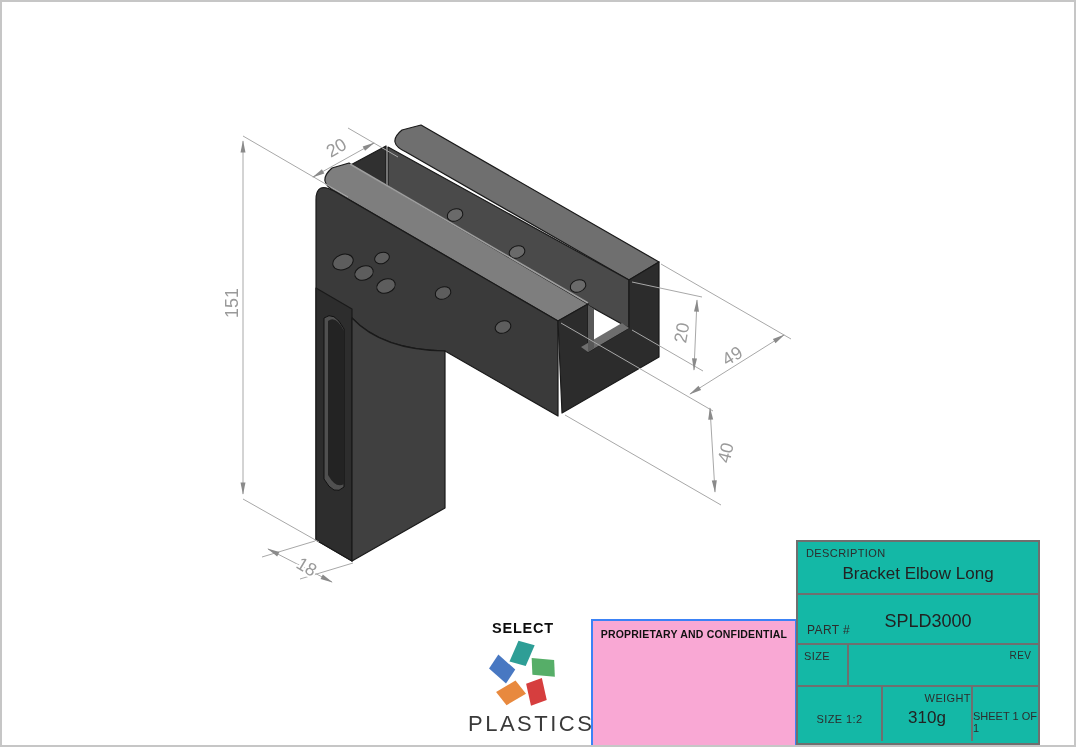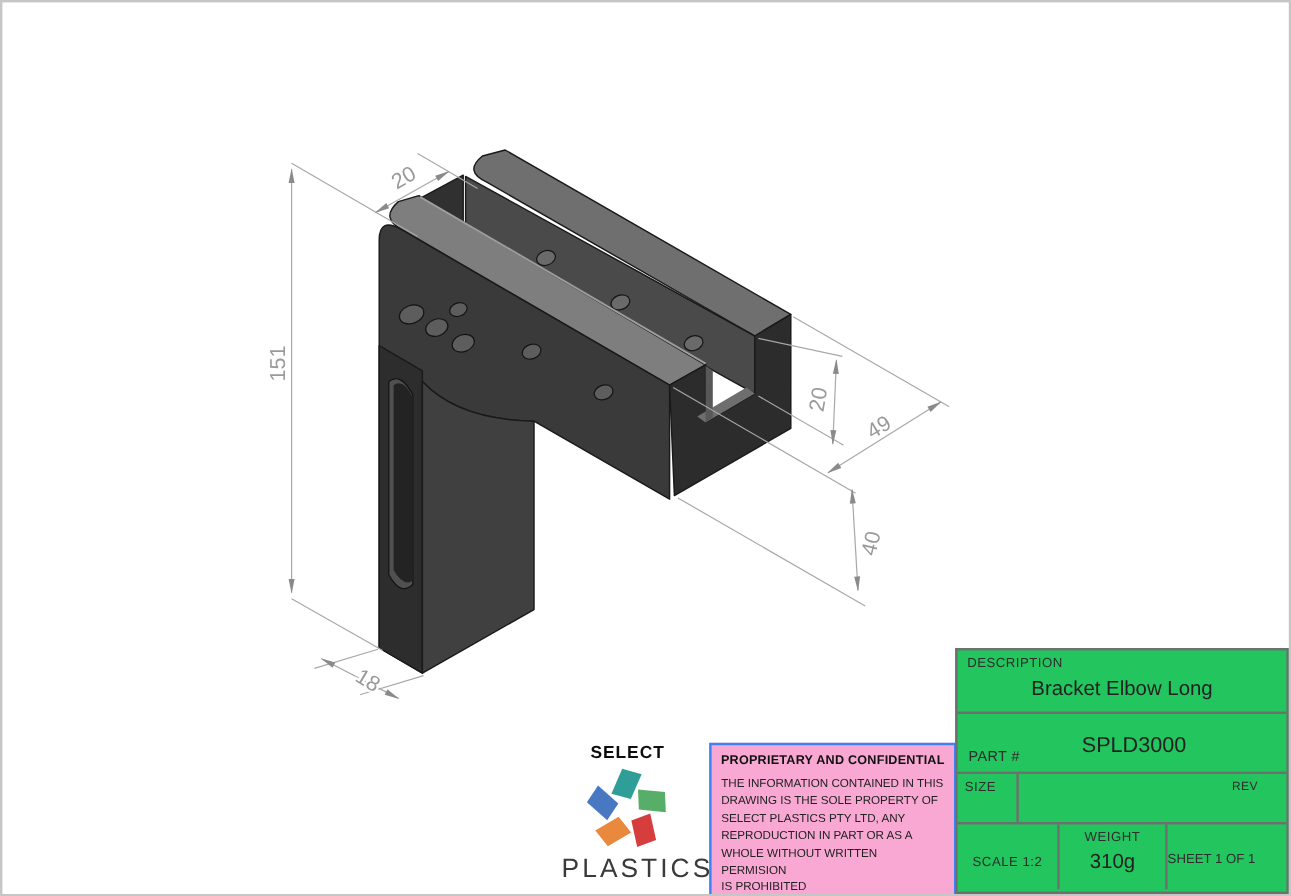--- a/index.html
+++ b/index.html
@@ -5,22 +5,22 @@
   html,body{margin:0;padding:0;background:#e8e8e8;}
   #page{position:relative;width:1076px;height:747px;background:#ffffff;overflow:hidden;
         font-family:"Liberation Sans", sans-serif;}
   #page-frame{position:absolute;inset:0;border:2px solid #c6c6c6;pointer-events:none;z-index:40;}
   svg text{font-family:"Liberation Sans", sans-serif;}
 
   
   .dim-label{fill:#9a9a9a;font-size:18px;paint-order:stroke;stroke:#ffffff;stroke-width:4px;}
 
   
-  #title-block{position:absolute;left:796px;top:540px;width:278px;height:205px;
-               border:2px solid #6f6f6f;box-sizing:border-box;background:#22c55e;z-index:30;color:#2d2d2d;}
+  #title-block{position:absolute;left:796px;top:540px;width:244px;height:205px;
+               border:2px solid #6f6f6f;box-sizing:border-box;background:#14b8a6;z-index:30;color:#2d2d2d;}
   .tb-row{position:relative;box-sizing:border-box;border-bottom:2px solid #6f6f6f;}
   .tb-row:last-child{border-bottom:none;}
   .tb-label{font-size:11px;letter-spacing:0.4px;color:#2d2d2d;}
   #tb-desc-row{height:53px;}
   #tb-desc-label{position:absolute;left:8px;top:5px;}
   #tb-desc-value{position:absolute;left:0;right:0;top:22px;text-align:center;font-size:17px;color:#222;}
   #tb-part-row{height:50px;}
   #tb-part-label{position:absolute;left:9px;top:28px;font-size:12px;}
   #tb-part-value{position:absolute;left:0;right:0;top:16px;text-align:center;font-size:18px;color:#222;padding-left:20px;}
   #tb-mid-row{height:42px;}
@@ -28,21 +28,21 @@
   #tb-size-cell{left:0;width:51px;border-right:2px solid #6f6f6f;}
   #tb-size-cell span{position:absolute;left:6px;top:5px;}
   #tb-drg-cell{left:51px;width:154px;border-right:2px solid #6f6f6f;}
   #tb-drg-cell span{position:absolute;left:6px;top:5px;}
   #tb-rev-cell{left:205px;right:0;}
   #tb-rev-cell span{position:absolute;left:0;right:0;top:5px;text-align:center;font-size:10px;}
   #tb-bot-row{height:54px;}
   #tb-scale-cell{left:0;width:85px;border-right:2px solid #6f6f6f;}
   #tb-scale-line{position:absolute;left:0;right:0;top:26px;text-align:center;font-size:11px;letter-spacing:0.4px;}
   #tb-weight-cell{left:85px;width:90px;border-right:2px solid #6f6f6f;}
-  #tb-weight-label{position:absolute;left:0;right:0;top:5px;text-align:center;}
+  #tb-weight-label{position:absolute;left:0;right:0;top:5px;text-align:right;}
   #tb-weight-value{position:absolute;left:0;right:0;top:21px;text-align:center;font-size:17px;color:#222;}
   #tb-sheet-cell{left:175px;right:0;}
   #tb-sheet-cell span{position:absolute;left:0;right:0;top:23px;font-size:11px;}
 
   
   #prop-box{position:absolute;left:591px;top:619px;width:206px;height:140px;border:2px solid #3b82f6;
             box-sizing:border-box;background:#f9a8d4;z-index:30;}
   #prop-title{margin-top:7px;text-align:center;font-size:10.5px;font-weight:bold;color:#111;letter-spacing:0.2px;}
   #prop-body{margin:7px 7px 0 8px;font-size:9.7px;line-height:14.4px;color:#222;white-space:pre-line;}
 
@@ -143,26 +143,20 @@
         <polygon points="-5,-38 13,-33 3,-10 -15,-15" transform="rotate(144)" fill="#D63E3E"></polygon>
         <polygon points="-5,-38 13,-33 3,-10 -15,-15" transform="rotate(216)" fill="#E8893E"></polygon>
         <polygon points="-5,-38 13,-33 3,-10 -15,-15" transform="rotate(288)" fill="#4878C2"></polygon>
       </g>
     </svg>
     <div id="logo-plastics">PLASTICS</div>
   </div>
 
   <div id="prop-box">
     <div id="prop-title">PROPRIETARY AND CONFIDENTIAL</div>
-    <div id="prop-body">THE INFORMATION CONTAINED IN THIS
-DRAWING IS THE SOLE PROPERTY OF
-SELECT PLASTICS PTY LTD, ANY
- REPRODUCTION IN PART OR AS A
-WHOLE WITHOUT WRITTEN PERMISION
-IS PROHIBITED</div>
   </div>
 
   <div id="title-block">
     <div class="tb-row" id="tb-desc-row">
       <span class="tb-label" id="tb-desc-label">DESCRIPTION</span>
       <div id="tb-desc-value">Bracket Elbow Long</div>
     </div>
     <div class="tb-row" id="tb-part-row">
       <span class="tb-label" id="tb-part-label">PART #</span>
       <div id="tb-part-value">SPLD3000</div>
@@ -170,21 +164,21 @@
     <div class="tb-row" id="tb-mid-row">
       <div class="tb-cell" id="tb-size-cell">
         <span class="tb-label">SIZE</span>
       </div>
       <div class="tb-cell" id="tb-rev-cell">
         <span class="tb-label">REV</span>
       </div>
     </div>
     <div class="tb-row" id="tb-bot-row">
       <div class="tb-cell" id="tb-scale-cell">
-        <div id="tb-scale-line">SCALE 1:2</div>
+        <div id="tb-scale-line">SIZE 1:2</div>
       </div>
       <div class="tb-cell" id="tb-weight-cell">
         <div class="tb-label" id="tb-weight-label">WEIGHT</div>
         <div id="tb-weight-value">310g</div>
       </div>
       <div class="tb-cell" id="tb-sheet-cell">
         <span>SHEET 1 OF 1</span>
       </div>
     </div>
   </div>

